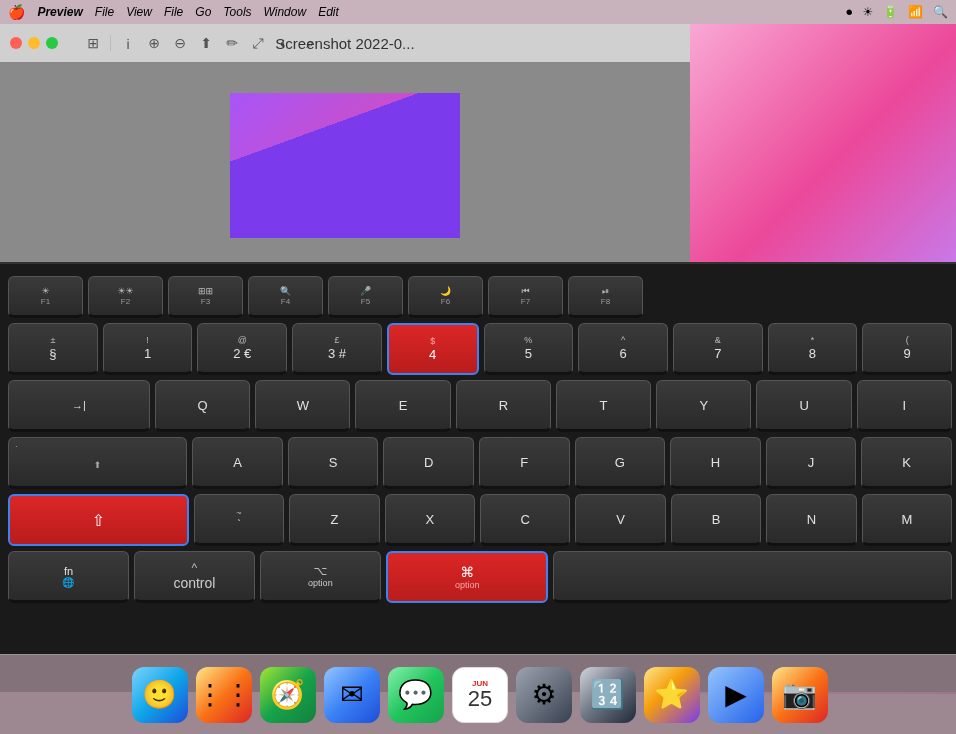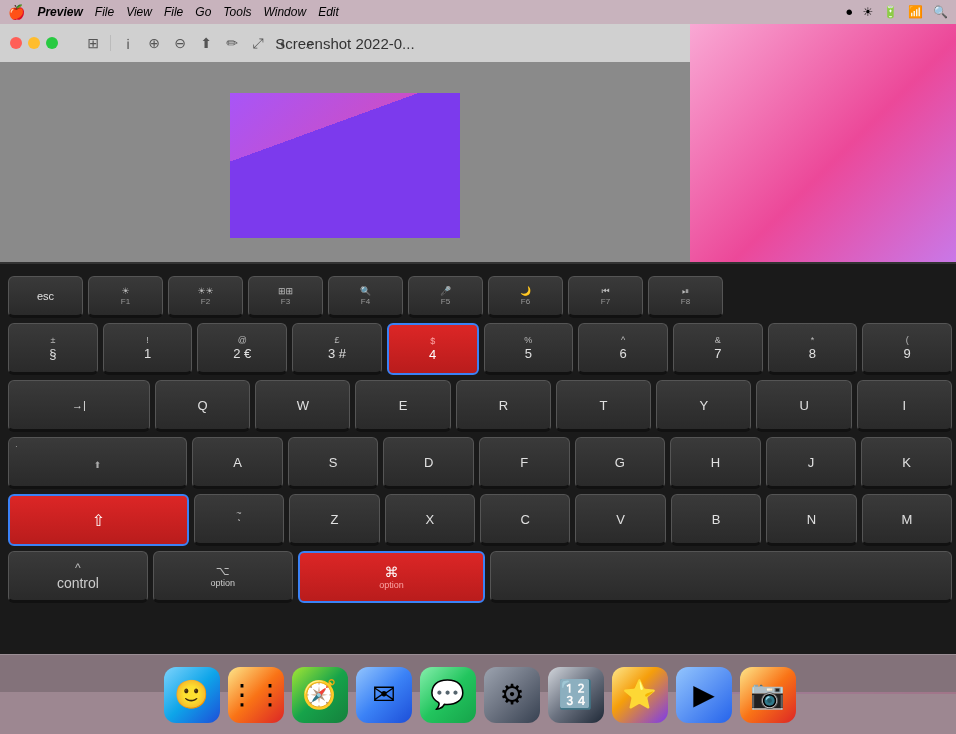--- a/index.html
+++ b/index.html
@@ -309,23 +309,20 @@
       <div class="preview-bg"></div>
       <div class="preview-triangle"></div>
     </div>
   </div>
 </div>
 
 <div class="keyboard-area">
   <div class="keyboard">
 
     <div class="key-row">
-      <div class="key fn-key esc-key">
-        <span style="font-size:11px;">esc</span>
-      </div>
       <div class="key fn-key">
         <span class="top-label">☀</span>
         <span class="sub-label">F1</span>
       </div>
       <div class="key fn-key">
         <span class="top-label">☀☀</span>
         <span class="sub-label">F2</span>
       </div>
       <div class="key fn-key">
         <span class="top-label">⊞⊞</span>
@@ -483,20 +480,24 @@
       <div class="key">
         <span class="main-label">N</span>
       </div>
       <div class="key">
         <span class="main-label">M</span>
       </div>
     </div>
 
     <div class="key-row">
       <div class="key wide-1-5">
+        <span style="font-size:11px;color:#e0e0e0;">fn</span>
+        <span style="font-size:10px;color:#aaa;">🌐</span>
+      </div>
+      <div class="key wide-1-5">
         <span style="font-size:12px;color:#bbb;">^</span>
         <span style="font-size:14px;color:#ccc;">control</span>
       </div>
       <div class="key wide-1-5">
         <span style="font-size:12px;color:#bbb;">⌥</span>
         <span style="font-size:9px;color:#ccc;">option</span>
       </div>
       <div class="key wide-2" style="background: linear-gradient(180deg, #dc2626 0%, #b91c1c 100%); border: 2px solid #3b82f6;">
         <span style="font-size:14px;color:white;">⌘</span>
         <span style="font-size:9px;color:#fca5a5;">option</span>
@@ -516,20 +517,26 @@
   </div>
   <div class="dock-item dock-safari">
     <span>🧭</span>
   </div>
   <div class="dock-item dock-mail">
     <span>✉</span>
   </div>
   <div class="dock-item dock-messages">
     <span>💬</span>
   </div>
+  <div class="dock-item dock-calendar">
+    <div class="dock-calendar-inner">
+      <span class="dock-cal-month">JUN</span>
+      <span class="dock-cal-day">25</span>
+    </div>
+  </div>
   <div class="dock-item dock-settings">
     <span>⚙</span>
   </div>
   <div class="dock-item dock-calculator">
     <span>🔢</span>
   </div>
   <div class="dock-item dock-iMovie">
     <span>⭐</span>
   </div>
   <div class="dock-item dock-quicktime">

